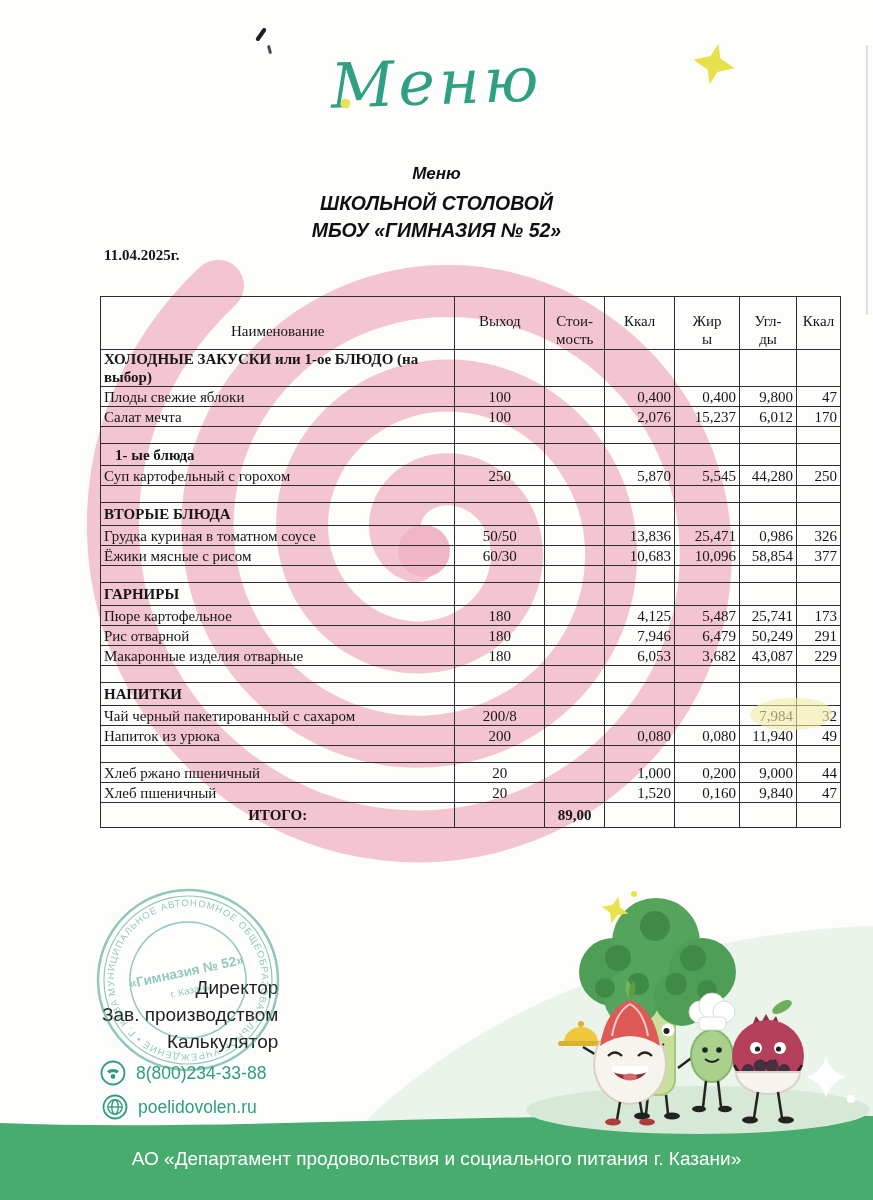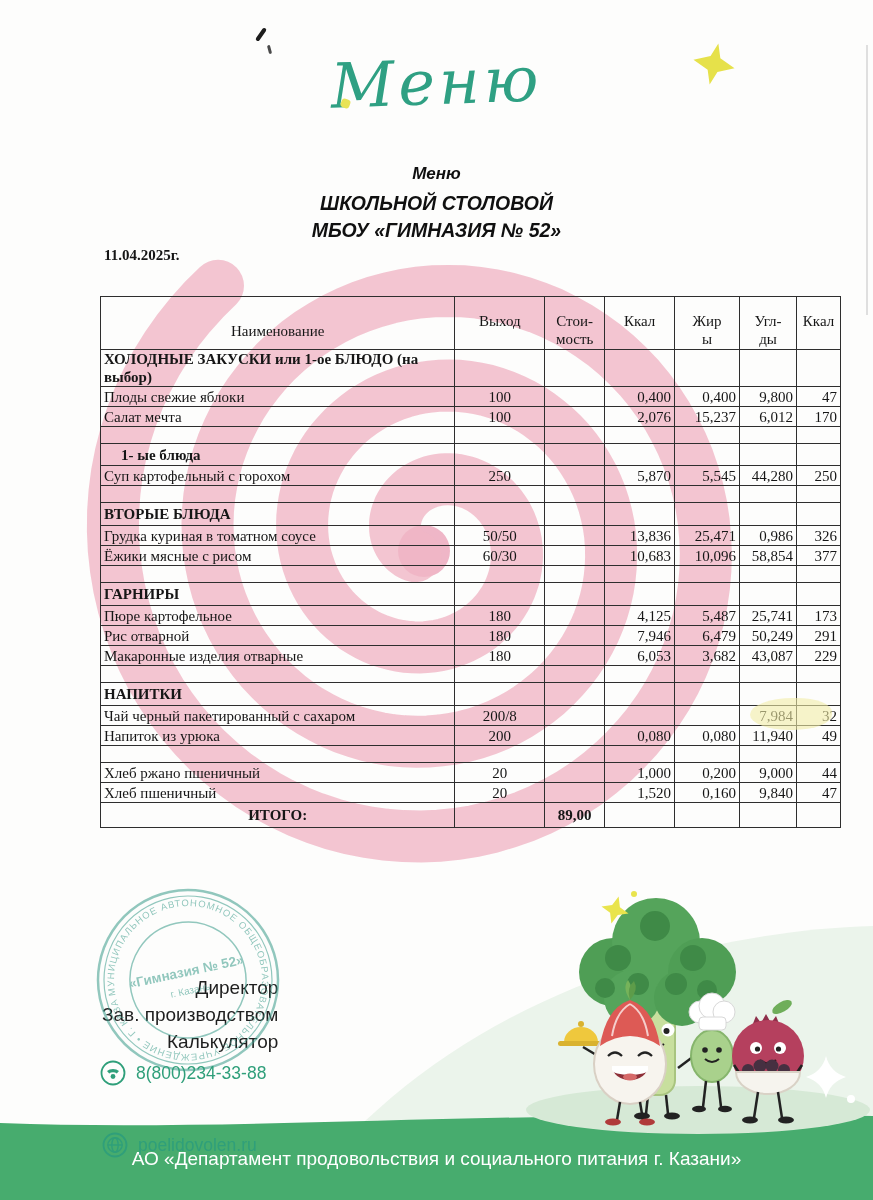--- a/index.html
+++ b/index.html
@@ -44,36 +44,36 @@
   .menu th { font-weight:normal; white-space:pre-line; vertical-align:top; padding-top:15px; text-align:center; }
   .menu th.c-name { vertical-align:bottom; padding-bottom:8px; }
   .c-name { text-align:left; padding-left:4px; }
   .c-out, .c-cost { text-align:center; }
   .c-protein, .c-fat, .c-carbs { text-align:right; padding-right:9px; }
   .c-kcal { text-align:right; padding-right:10px; }
   .r-item td { height:20px; }
   .r-empty td { height:17px; }
   .r-section td { height:23px; font-weight:bold; }
   .r-sub td { height:22px; font-weight:bold; }
-  .r-sub .c-name { padding-left:20px;font-family:Liberation Serif, serif; }
+  .r-sub .c-name { padding-left:14px;font-family:Liberation Serif, serif; }
   .r-total td { height:25px; font-weight:bold; }
   .r-total .c-name { text-align:center; }
 
   .hl-blob { left:750px; top:698px; width:82px; height:32px; background:#f2eda6;
     opacity:.6; border-radius:55% 45% 50% 50%; z-index:4; }
 
   .bottom-art { left:0; top:860px; z-index:1; }
 
   .signatures { left:102px; top:974px; z-index:4;
     font-family:"Liberation Sans", sans-serif; font-size:19px; line-height:27px; color:#1f1f1f;text-align:right; }
 
   .contact { display:flex; align-items:center; gap:10px; z-index:6;
     font-family:"Liberation Sans", sans-serif; font-size:17.5px; color:#2f9f7a; }
   .phone-row { left:100px; top:1060px; }
-  .site-row  { left:102px; top:1132px; }
+  .site-row  { left:102px; top:1094px; }
 
   .stamp { left:70px; top:868px; z-index:5; pointer-events:none; }
   .stamp text { font-family:"Liberation Sans", sans-serif; fill:#3a9b8a; }
   .st-ring { font-size:9.5px; letter-spacing:1px; }
   .st-center { font-size:13.5px; font-weight:bold; }
   .st-sub { font-size:10px; }
 
   .banner-text { left:0; top:1140px; width:100%; text-align:center; z-index:3;
     font-family:"Liberation Sans", sans-serif; font-size:19px; color:#ffffff; line-height:38px; }
 </style>

